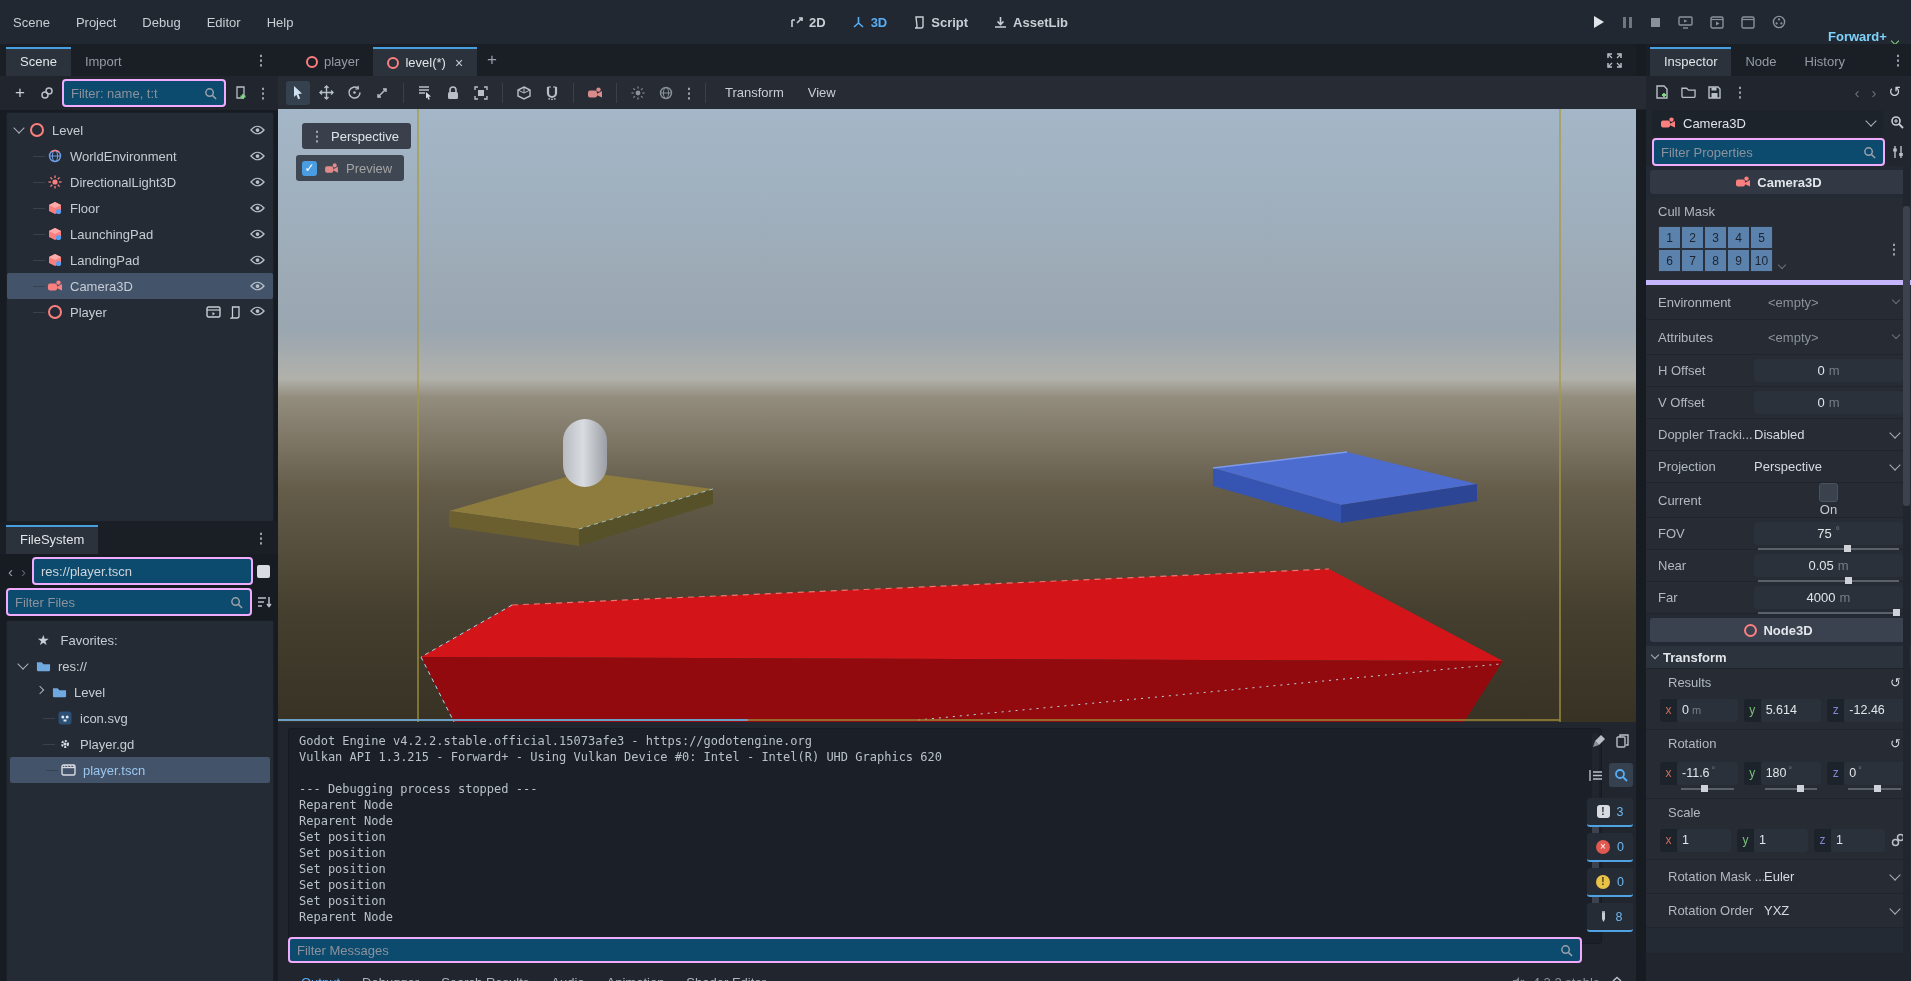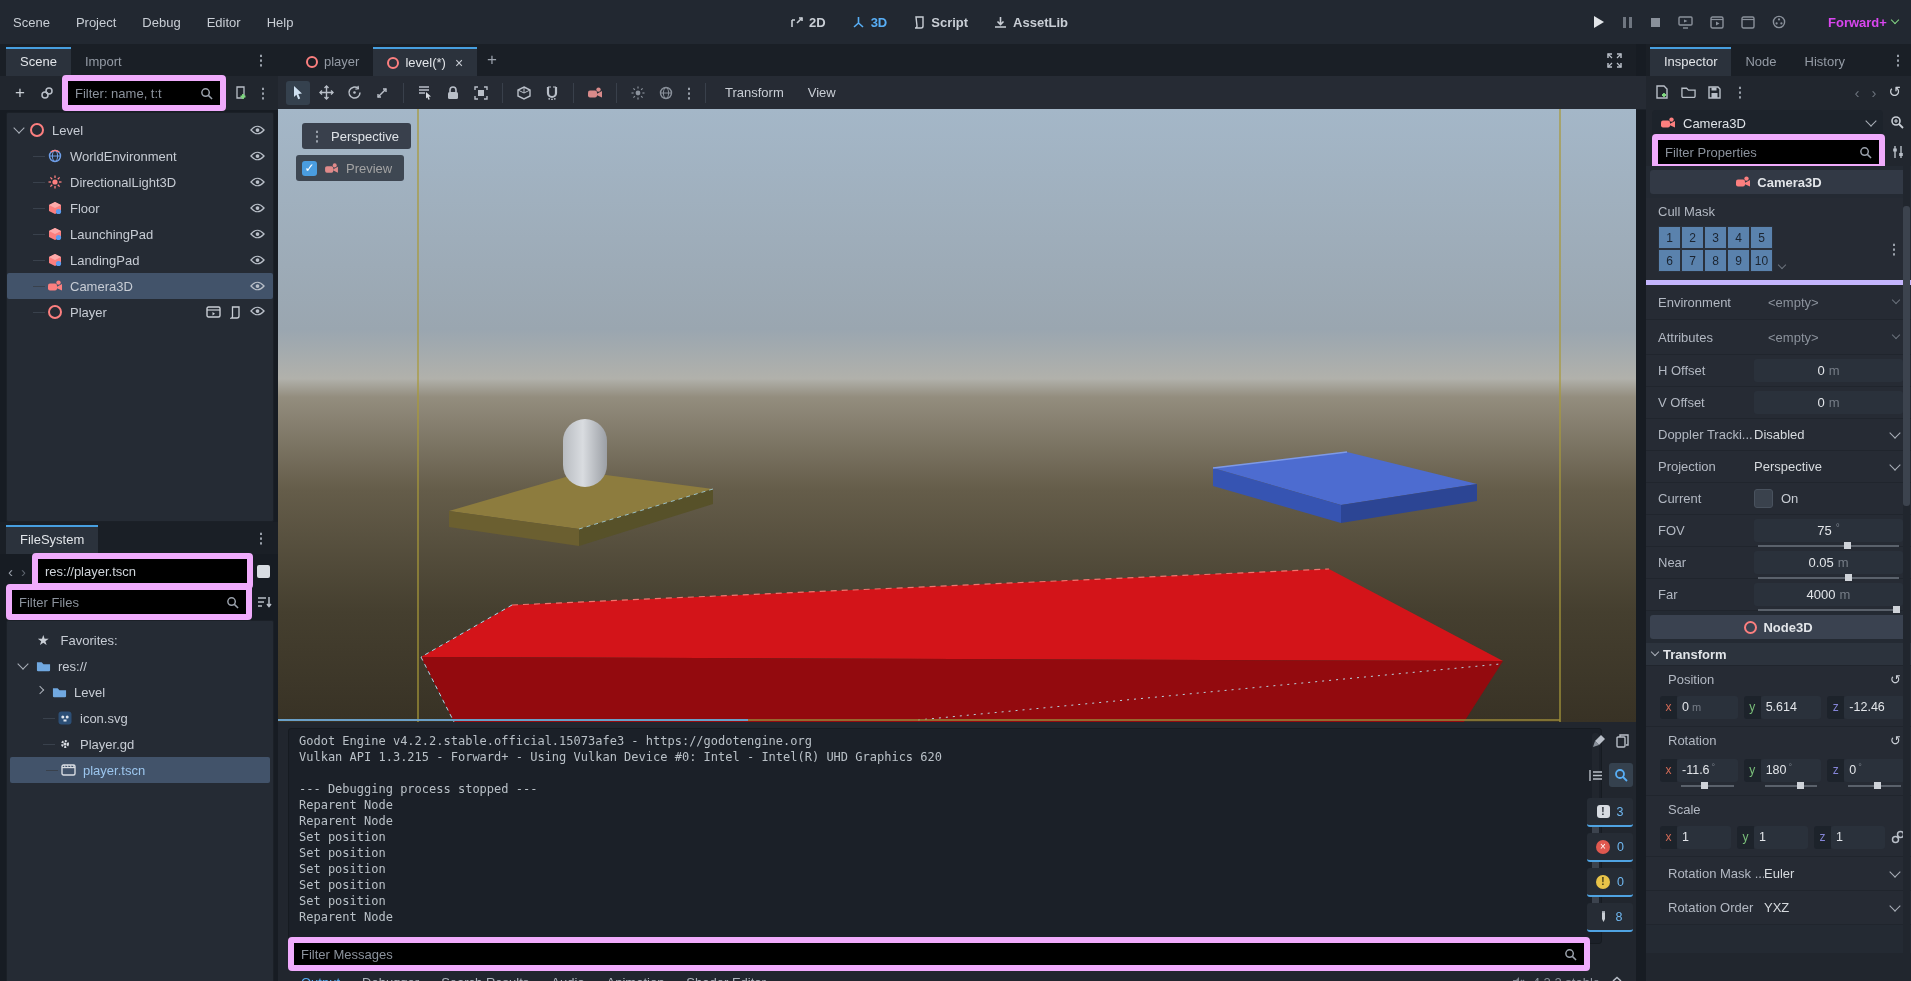--- a/index.html
+++ b/index.html
@@ -11,38 +11,38 @@
   .bright{color:#e2e5e9;}
   .mono{font-family:"DejaVu Sans Mono",monospace;}
 
   
   .menubar{left:0;top:0;width:1911px;height:44px;background:#222831;display:flex;align-items:center;}
   .menu-item{padding:0 13px;color:#c9ced5;cursor:default;}
   .mode-group{position:absolute;left:790px;top:0;height:44px;display:flex;align-items:center;gap:26px;}
   .mode{display:flex;align-items:center;gap:6px;color:#c9ced5;}
   .mode.active{color:#58aef5;font-weight:bold;}
   .play-group{position:absolute;left:1592px;top:0;height:44px;display:flex;align-items:center;gap:17px;}
-  .renderer{position:absolute;left:1828px;top:0;height:44px;display:flex;align-items:center;gap:5px;color:#d946ef;font-weight:bold;}
+  .renderer{position:absolute;left:1828px;top:0;height:44px;display:flex;align-items:flex-end;gap:5px;color:#7dd3fc;font-weight:bold;}
 
   
   .chv{width:7px;height:7px;border-right:1.6px solid #aab0b9;border-bottom:1.6px solid #aab0b9;
        display:inline-block;transform:rotate(45deg);margin-top:-4px;}
   .chv.right{transform:rotate(-45deg);}
   .chv.green{border-color:#84d684;}
   .chv.small{width:5px;height:5px;}
 
   
   .tabbar{background:#1a1f26;display:flex;align-items:flex-end;height:32px;}
   .tab{height:29px;line-height:29px;padding:0 14px;color:#949ba5;background:transparent;}
   .tab.active{background:#2b323c;color:#e2e5e9;border-top:2px solid #479fe0;height:27px;line-height:26px;}
   .dots{color:#9aa1ab;font-size:14px;font-weight:bold;letter-spacing:0;}
 
   
   .panel{background:#252b34;border:1px solid #1b2027;border-radius:2px;}
-  .input{background:#000000;border:6px solid #f0abfc;border-radius:4px;color:#8b929c;
+  .input{background:#0c4a6e;border:2px solid #f0abfc;border-radius:4px;color:#8b929c;
          display:flex;align-items:center;padding:0 7px;height:24px;}
   .toolbtn{width:24px;height:24px;display:flex;align-items:center;justify-content:center;border-radius:3px;}
   .toolbtn.active{background:#35414e;}
   .tree-row{height:26px;display:flex;align-items:center;padding-left:8px;position:relative;}
   .tree-row .lbl{margin-left:7px;color:#c7ccd4;white-space:nowrap;}
   .tree-row.selected{background:#42536a;border-radius:2px;}
   .eye{margin-left:auto;margin-right:8px;}
   .guide{display:inline-block;width:12px;height:1px;background:#39414c;margin-right:2px;}
   .icon16{width:16px;height:16px;display:inline-flex;align-items:center;justify-content:center;flex:none;}
   .circ-node{width:10px;height:10px;border:2px solid #fc7f7f;border-radius:50%;display:inline-block;}
@@ -824,21 +824,21 @@
       </div>
       <div class="prop">
         <span class="plabel">Projection</span>
         <div class="pval">
           <span style="color:#d6dade;">Perspective</span>
             <span class="chv" style="margin-left:auto;margin-right:4px;"></span>
         </div>
       </div>
       <div class="prop">
         <span class="plabel">Current</span>
-        <div class="pval" style="gap:8px;">
+        <div class="pval" style="flex-direction:column;">
           <span class="checkbox"></span>
             <span style="color:#c6cbd2;">On</span>
         </div>
       </div>
       <div class="prop">
         <span class="plabel">FOV</span>
         <div class="pval">
             <div class="numbox">
               <span>75</span>
               <span class="unit" style="font-size:10px;align-self:flex-start;margin-top:3px;">°</span>
@@ -877,21 +877,21 @@
         <span class="circ-node" style="width:9px;height:9px;"></span>
         <span>Node3D</span>
       </div>
 
       <div class="flex" style="height:22px;padding:0 6px;gap:5px;background:#2c333d;border-bottom:1px solid #20252d;">
         <span class="chv small"></span>
           <b class="bright">Transform</b>
       </div>
 
       <div class="flex" style="height:26px;padding:0 10px 0 22px;background:#262b34;">
-        <span class="plabel">Position</span>
+        <span class="plabel">Results</span>
         <span style="margin-left:auto;color:#c9ced5;">↺</span>
       </div>
       <div class="flex" style="height:30px;padding:0 6px 4px 14px;background:#262b34;border-bottom:1px solid #20252d;">
         <span class="axis ax-x">x</span>
         <div class="vfield">
             <span class="vv">0</span>
             <span class="unit" style="margin-left:3px;font-size:11px;">m</span>
           </div>
         <span class="axis ax-y">y</span>
         <div class="vfield">

